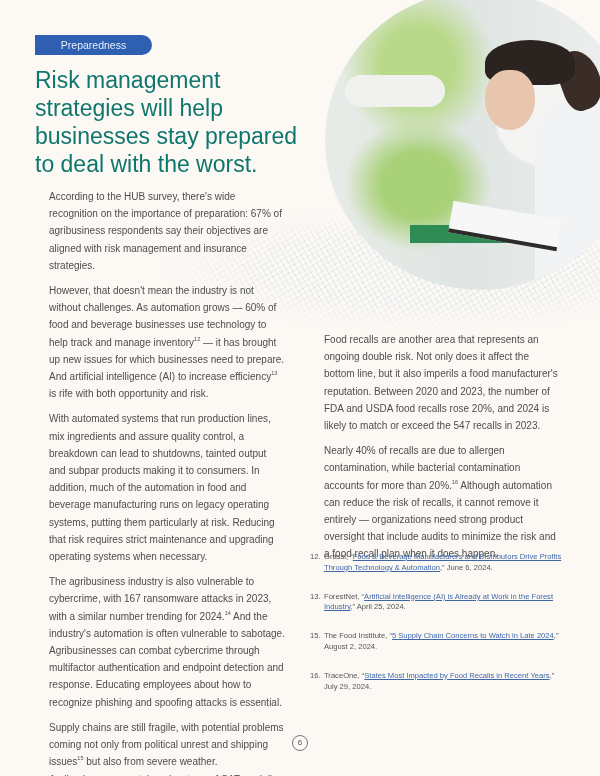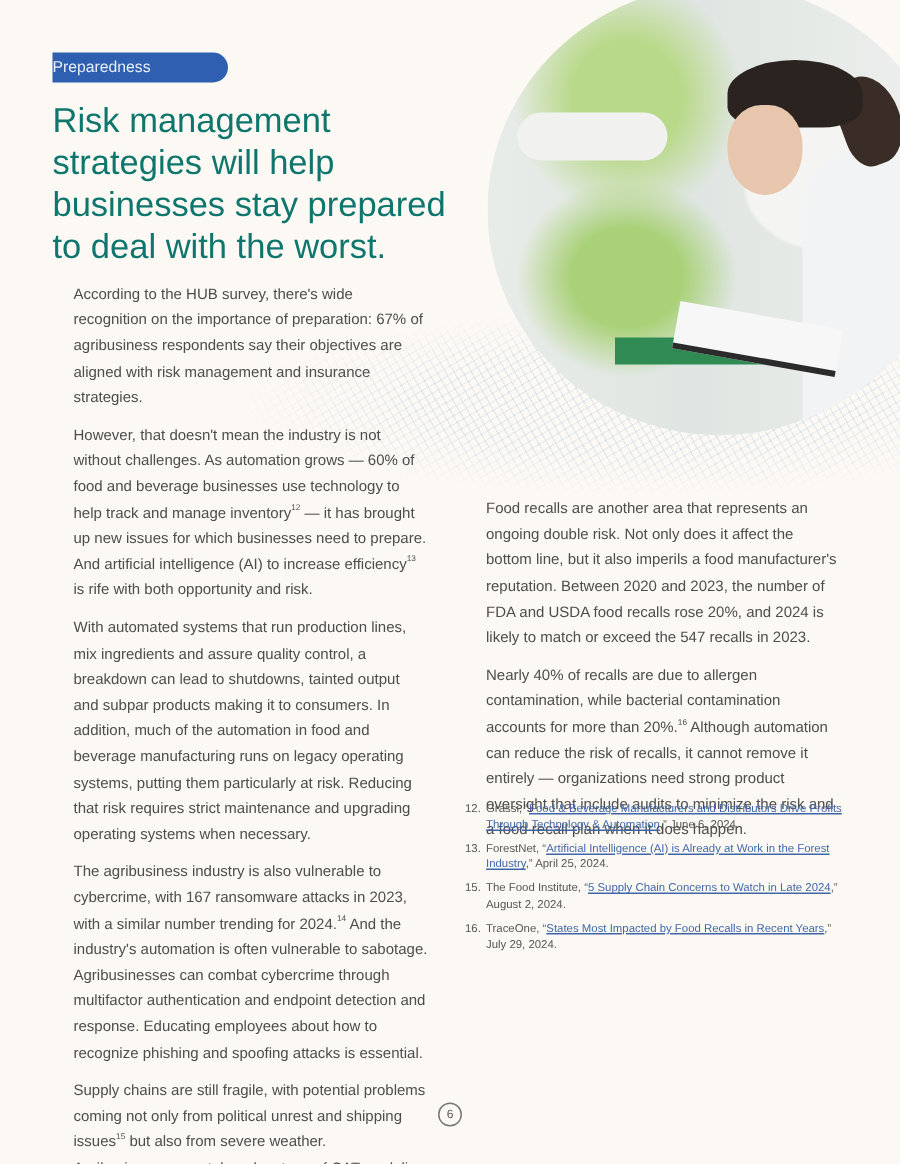--- a/index.html
+++ b/index.html
@@ -54,34 +54,34 @@
         repeating-linear-gradient(60deg, rgba(140,170,210,0.18) 0 1px, transparent 1px 5px),
         repeating-linear-gradient(-30deg, rgba(140,170,210,0.14) 0 1px, transparent 1px 5px);
       -webkit-mask: radial-gradient(ellipse 55% 35% at 68% 62%, #000 40%, transparent 75%);
       mask: radial-gradient(ellipse 55% 35% at 68% 62%, #000 40%, transparent 75%);
       pointer-events: none;
     }
     .tag {
       position: absolute; left: 35px; top: 35px; width: 117px; height: 20px;
       background: #2e5fb0; color: #e8eefb;
       border-radius: 0 10px 10px 0;
-      font-size: 10.5px; line-height: 20px; text-align: left;
+      font-size: 10.5px; line-height: 20px; text-align: center;
     }
     .title {
       position: absolute; left: 35px; top: 66px; width: 275px;
       font-size: 23px; line-height: 28px; color: #0f766e; font-weight: normal;
       margin: 0;
     }
     .col { position: absolute; font-size: 10px; line-height: 17.2px; color: #4d4d4d; }
     .col p { margin: 0 0 8px 14px; }
     .left-col { left: 35px; top: 188px; width: 250px; }
     .right-col { left: 310px; top: 331px; width: 250px; }
     sup { font-size: 5.5px; vertical-align: 5px; line-height: 0; }
     .refs { position: absolute; left: 310px; top: 534px; width: 255px; font-size: 7.6px; line-height: 10.8px; color: #555; }
-    .ref { display: flex; margin-bottom: 5px; }
+    .ref { display: flex; margin-bottom: 5px; margin-top: 18px; }
     .ref .num { width: 14px; flex: none; }
     .ref a { color: #3f67a8; text-decoration: underline; }
     .page-num {
       position: absolute; left: 292px; top: 735px; width: 14px; height: 14px;
       border: 1px solid #777; border-radius: 50%;
       font-size: 8px; line-height: 14px; text-align: center; color: #555;
     }
   </style>
 </head>
 <body>

